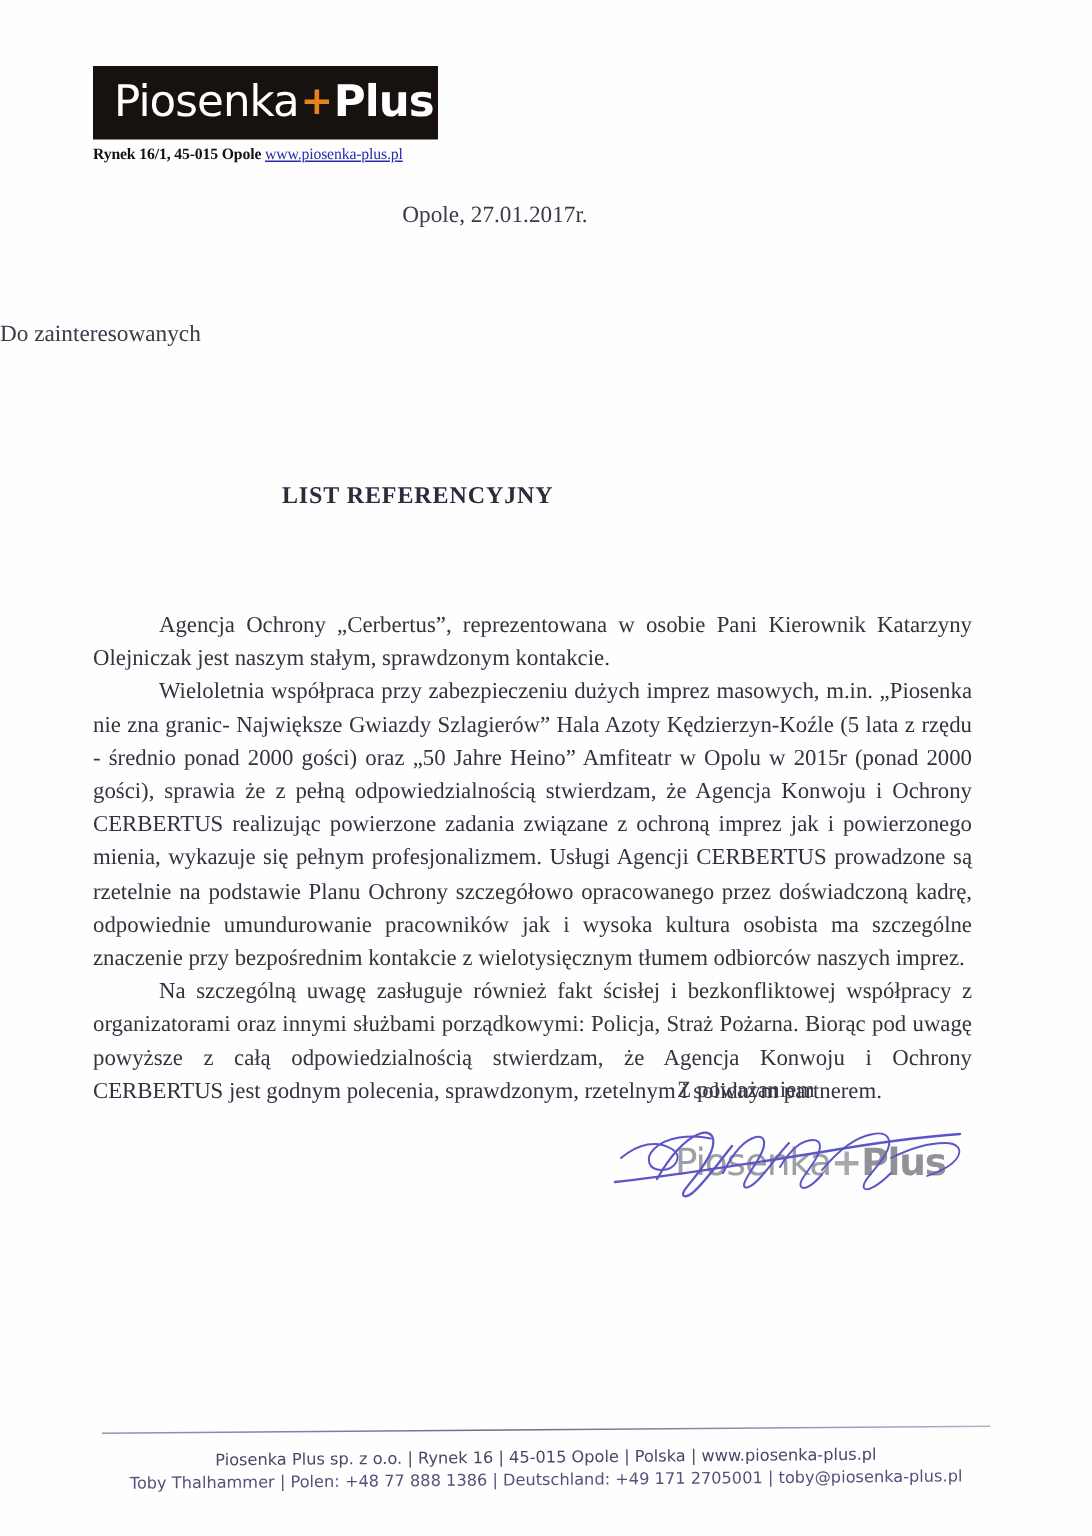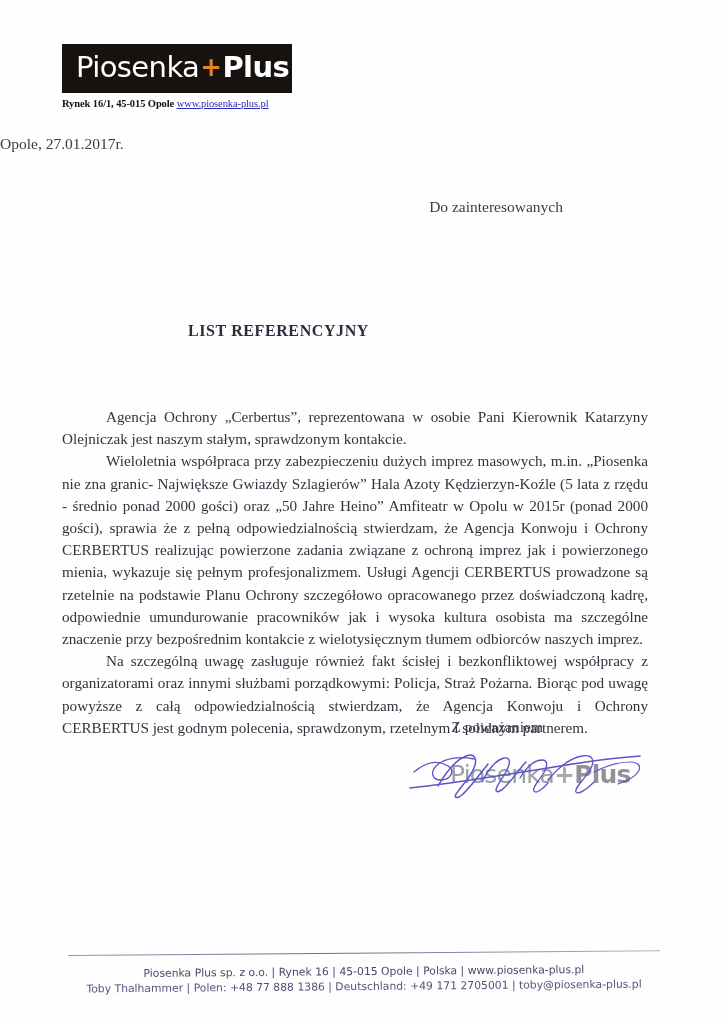--- a/index.html
+++ b/index.html
@@ -64,30 +64,29 @@
     text-decoration: underline;
     font-weight: 400;
   }
 
   
   .date-line {
     position: absolute;
     left: 0;
     top: 135px;
     width: 660px;
-    text-align: left;
+    text-align: center;
     font-size: 15.5px;
     color: #3a3a4a;
   }
   .addressee {
     position: absolute;
     left: 0;
-    top: 198px;
+    top: 214px;
     width: 563px;
-    text-align: right;
     font-size: 15.5px;
     color: #3a3a4a;
   }
 
   
   .doc-title {
     position: absolute;
     left: 0;
     top: 322px;
     width: 588px;

